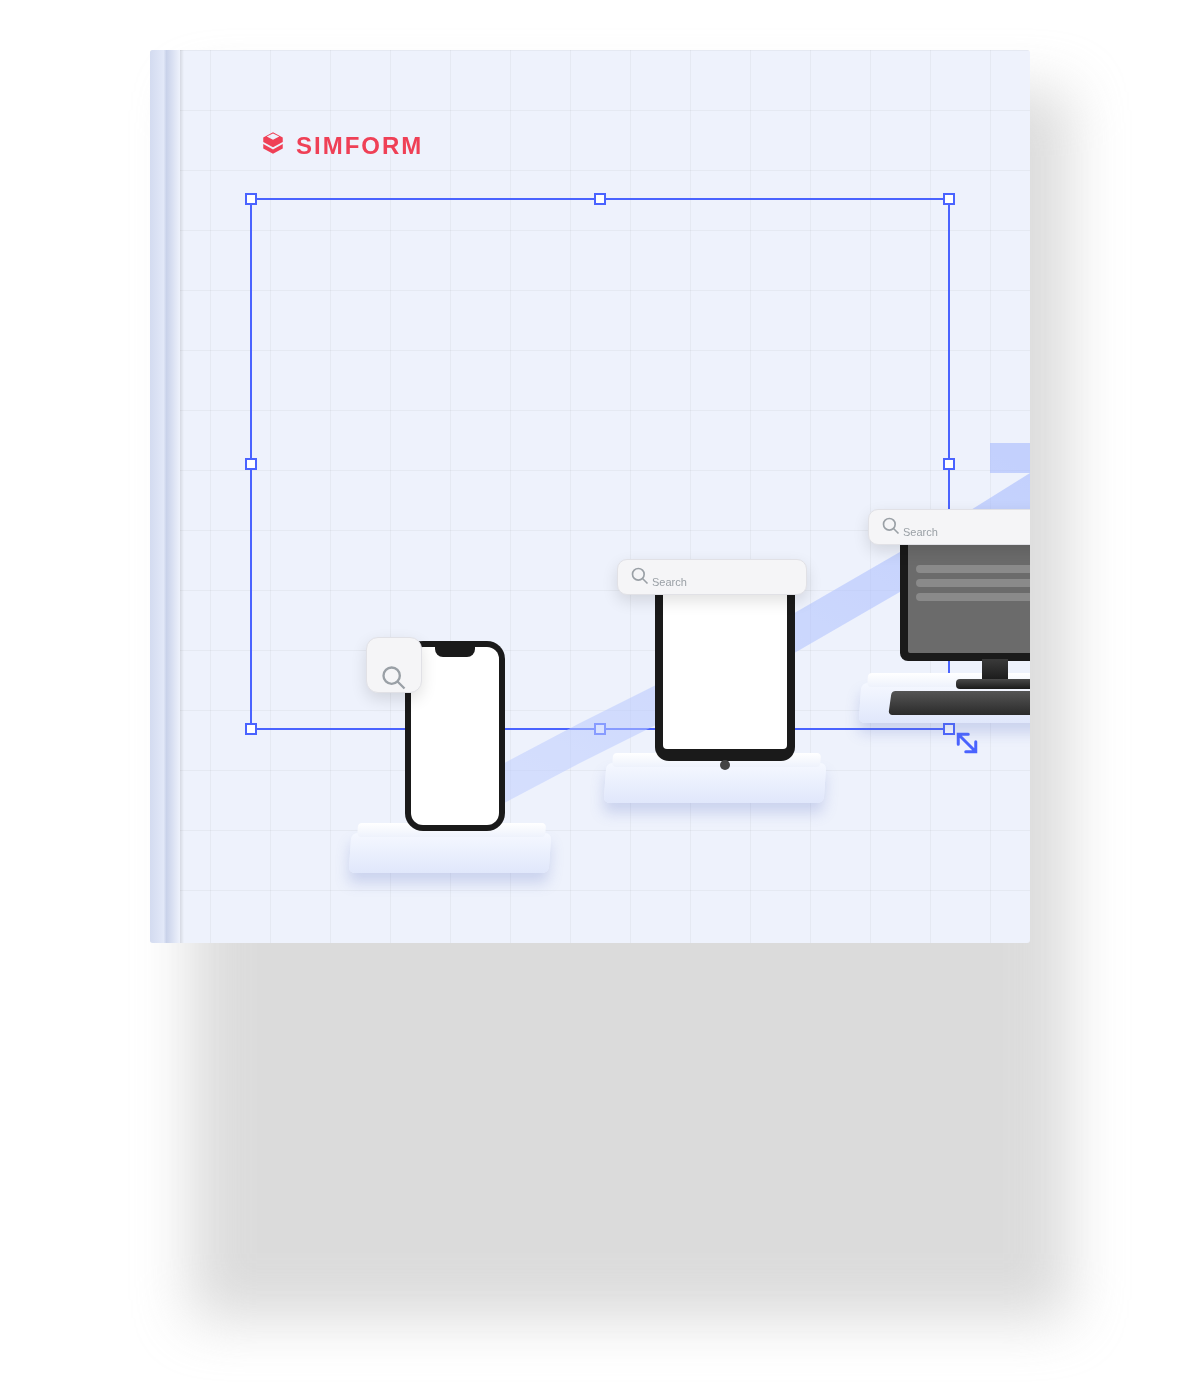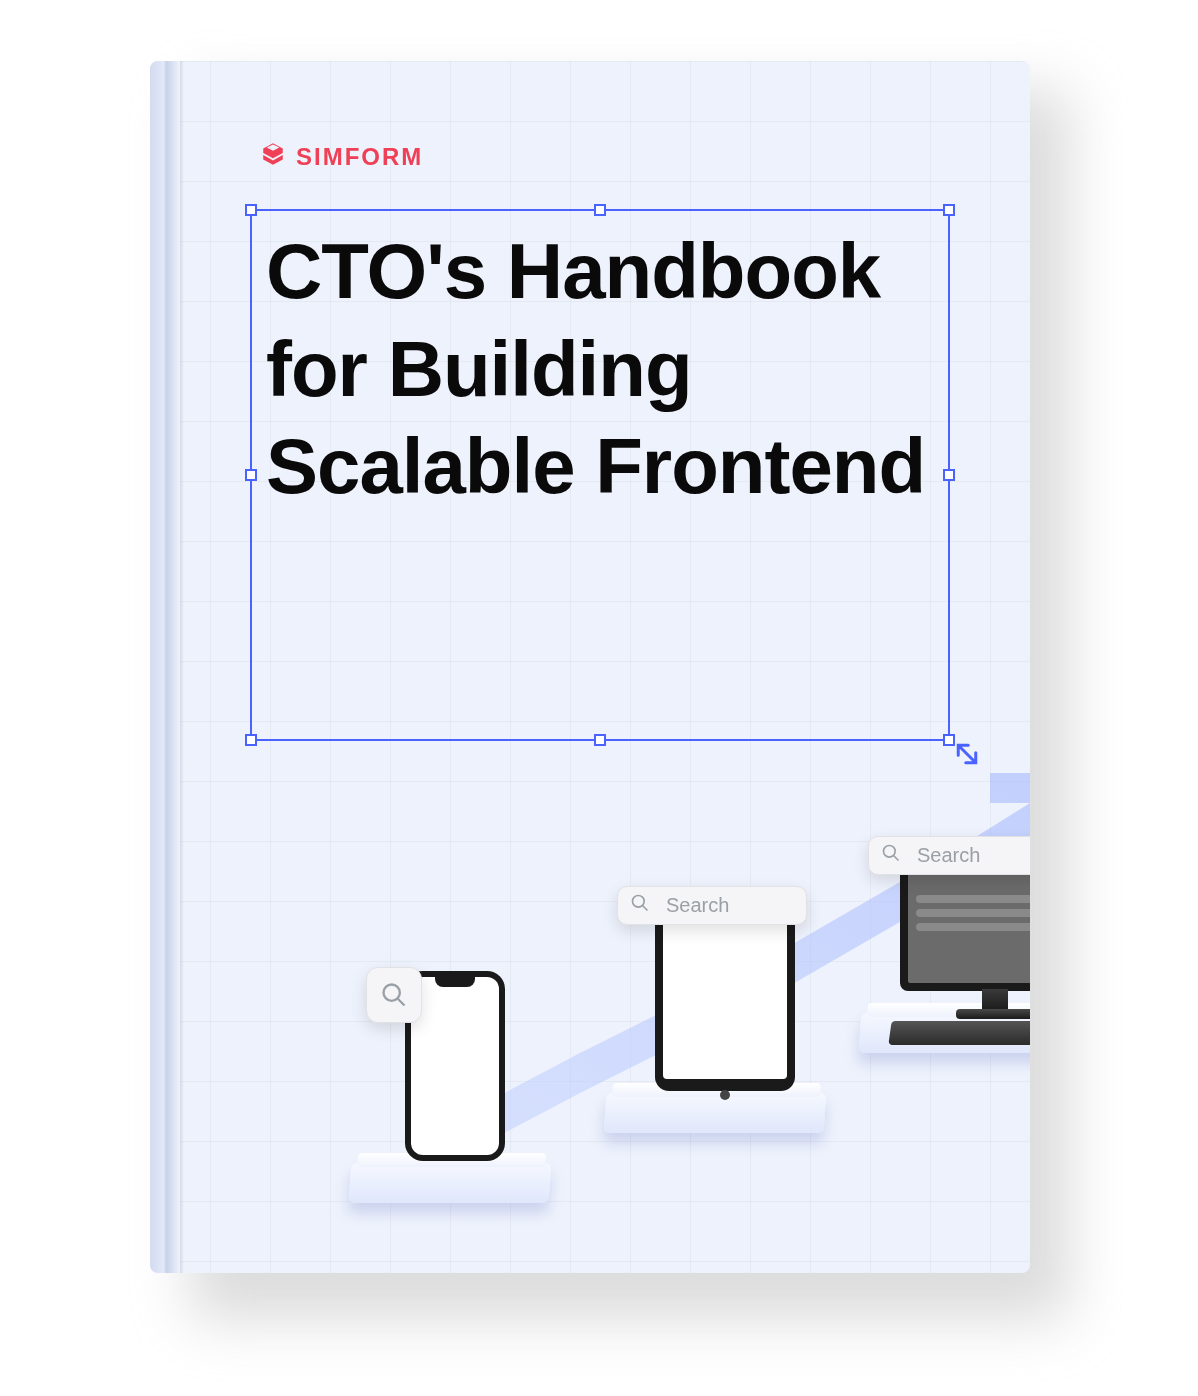--- a/index.html
+++ b/index.html
@@ -15,28 +15,28 @@
     position: absolute;
     left: 190px; top: 90px;
     width: 880px; height: 1230px;
     background: #bfbfbf;
     filter: blur(28px);
     opacity: .55;
     border-radius: 8px;
   }
   .book {
     position: absolute;
-    left: 150px; top: 61px;
-    width: 880px; height: 1212px;
+    left: 150px; top: 50px;
+    width: 880px; height: 893px;
     background: #eef2fc;
     background-image:
       linear-gradient(to right, rgba(0,0,0,.04) 1px, transparent 1px),
       linear-gradient(to bottom, rgba(0,0,0,.04) 1px, transparent 1px);
     background-size: 60px 60px;
-    border-radius: 8px;
+    border-radius: 3px;
     overflow: hidden;
   }
   .spine {
     position: absolute; left: 0; top: 0; bottom: 0; width: 30px;
     background: linear-gradient(to right, #d3dbf0 0%, #e2e8f8 45%, #c9d2ea 55%, #eef2fc 100%);
   }
   .spine::after{
     content:"";
     position:absolute; right:-4px; top:0; bottom:0; width:4px;
     background: linear-gradient(to right, rgba(0,0,0,.10), rgba(0,0,0,0));
@@ -119,23 +119,23 @@
   .phone-wrap .pedestal{left:0; bottom:0; width:200px}
   .phone{
     position:absolute; left:55px; bottom:42px;
     width:100px; height:190px; border-radius:18px;
     background:#1a1a1a; padding:6px;
   }
   .phone .screen{width:100%;height:100%;background:#fff;border-radius:12px;position:relative}
   .phone .notch{position:absolute;top:0;left:50%;transform:translateX(-50%);width:40px;height:10px;background:#1a1a1a;border-radius:0 0 8px 8px}
   .search-chip{
     position:absolute; background:#f5f5f7; border:1px solid #e1e1e6;
-    border-radius:10px; display:flex; align-items:center; gap:16px;
+    border-radius:10px; display:flex; align-items:flex-end; gap:2px;
     padding:6px 12px; box-shadow:0 6px 16px rgba(0,0,0,.12);
-    color:#9aa0a6; font-size:20px;
+    color:#9aa0a6; font-size:11px;
   }
   .search-chip.icon-only{width:56px;height:56px;justify-content:center;border-radius:12px;padding:0}
   .search-chip svg{width:20px;height:20px;stroke:#9aa0a6;fill:none;stroke-width:2}
   .search-chip.icon-only svg{width:28px;height:28px}
 
   
   .tablet-wrap{position:absolute; left:255px; bottom:70px;}
   .tablet-wrap .pedestal{left:0; bottom:0; width:220px}
   .tablet{
     position:absolute; left:50px; bottom:42px;
@@ -192,21 +192,20 @@
       <span class="h bl"></span>
       <span class="h bm"></span>
       <span class="h br"></span>
       <span class="resize-arrow">
         <svg viewBox="0 0 24 24">
             <path stroke="#4a63ff" stroke-width="2.4" fill="none" stroke-linecap="round" d="M5 5 19 19M11 19h8v-8M13 5H5v8"></path>
           </svg>
       </span>
     </div>
 
-    <h1 class="headline" style="left:6px; top:82px; width:660px;">CTO's Handbook for Building Scalable Frontend</h1>
 
 
     <svg class="bg-arrow" viewBox="0 0 760 430">
       <defs>
         <linearGradient id="ga" x1="0" y1="1" x2="1" y2="0">
           <stop offset="0" stop-color="#c7d4ff"></stop>
           <stop offset="1" stop-color="#9db3ff"></stop>
         </linearGradient>
       </defs>
       <path fill="url(#ga)" d="

